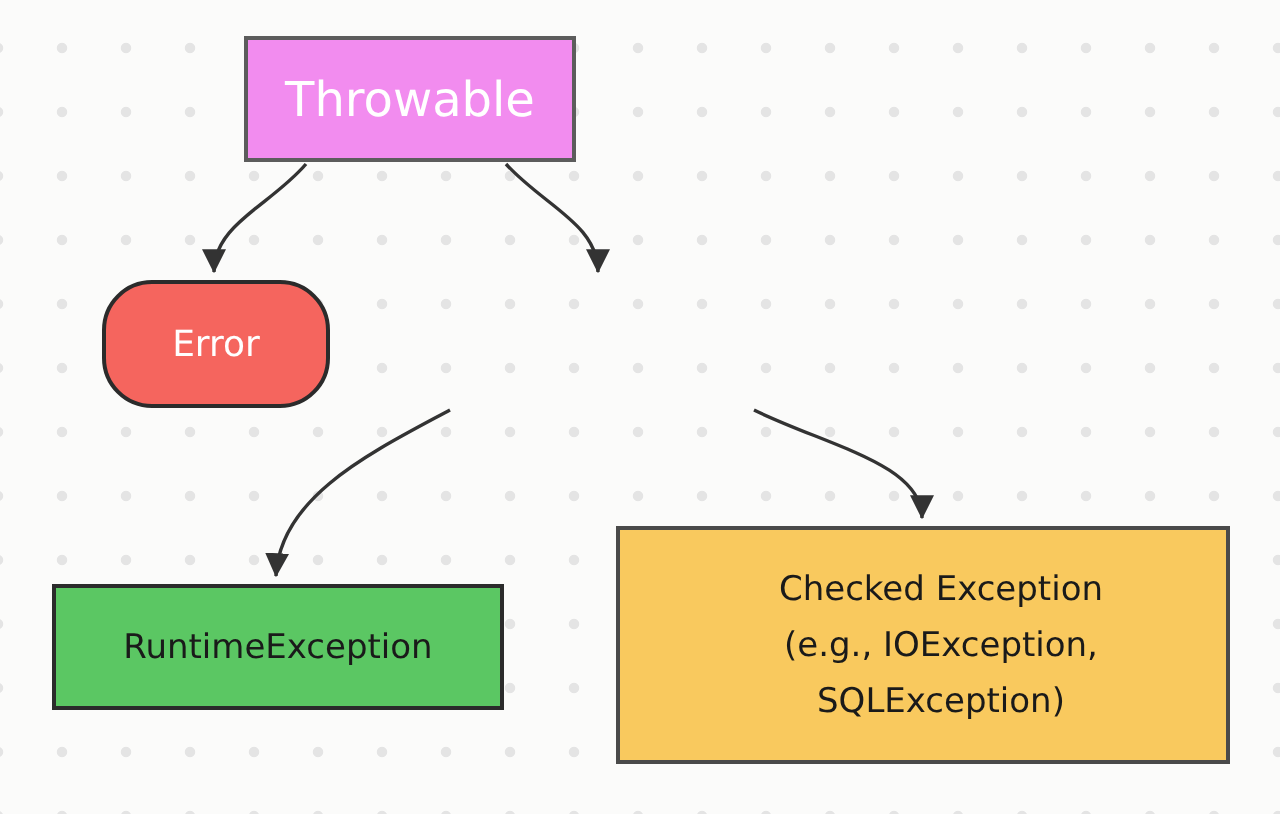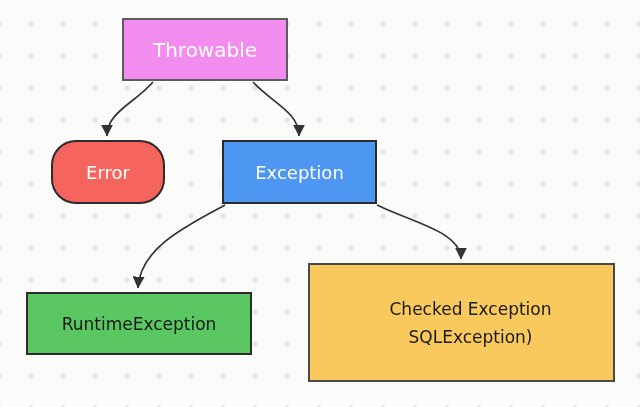--- a/index.html
+++ b/index.html
@@ -25,21 +25,21 @@
     box-sizing: border-box;
     display: flex;
     align-items: center;
     justify-content: center;
     text-align: center;
     border: 2px solid #3f3f3f;
   }
   .node-throwable {
     left: 122px; top: 18px; width: 166px; height: 63px;
     border-color: #5c5c5c;
-    color: #ffffff; font-size: 20px;
+    color: #ffffff; font-size: 24px;
   }
   .node-error {
     left: 51px; top: 140px; width: 114px; height: 64px;
     border-color: #2b2b2b;
     color: #ffffff; font-size: 18px;
   }
   .node-exception {
     left: 222px; top: 140px; width: 155px; height: 64px;
     border-color: #2b2b2b;
     color: #ffffff; font-size: 18px;
@@ -77,28 +77,26 @@
   </svg>
 
   <div class="node node-throwable" style="background-color: rgb(242, 140, 239);">
     <span>Throwable</span>
   </div>
 
   <div class="node node-error" style="background-color: rgb(245, 101, 94); border-radius: 25px;">
     <span>Error</span>
   </div>
 
-  <div class="node node-exception" style="background-color: rgb(77, 151, 242);">
-    <span>Exception</span>
-  </div>
 
   <div class="node node-runtime" style="background-color: rgb(91, 199, 99);">
     <span>RuntimeException</span>
   </div>
 
   <div class="node node-checked" style="background-color: rgb(249, 201, 94); padding-left: 18px;">
     <div class="multiline">
       <span>Checked Exception</span>
+      <span>(e.g., IOException,</span>
       <span>SQLException)</span>
     </div>
   </div>
 
 </div>
 
 </body></html>

